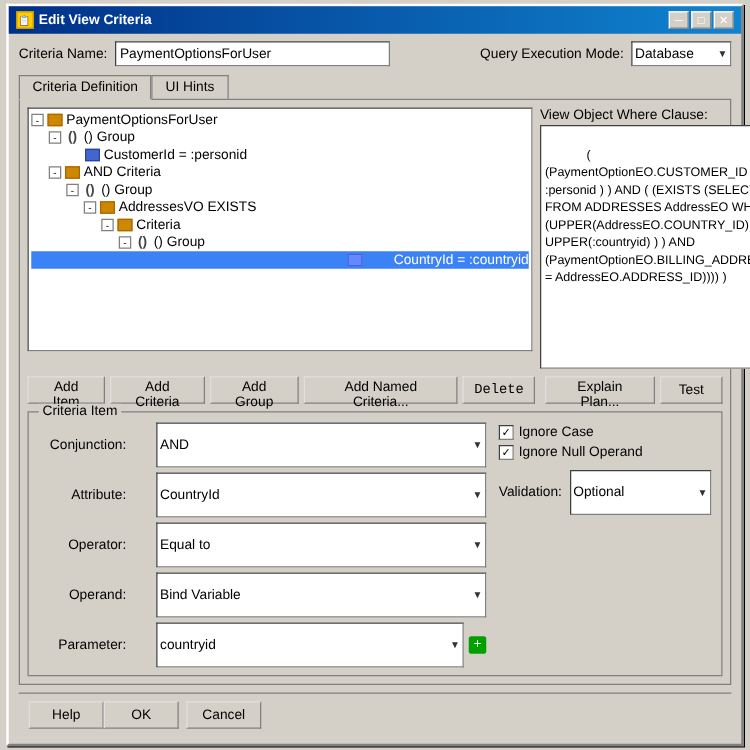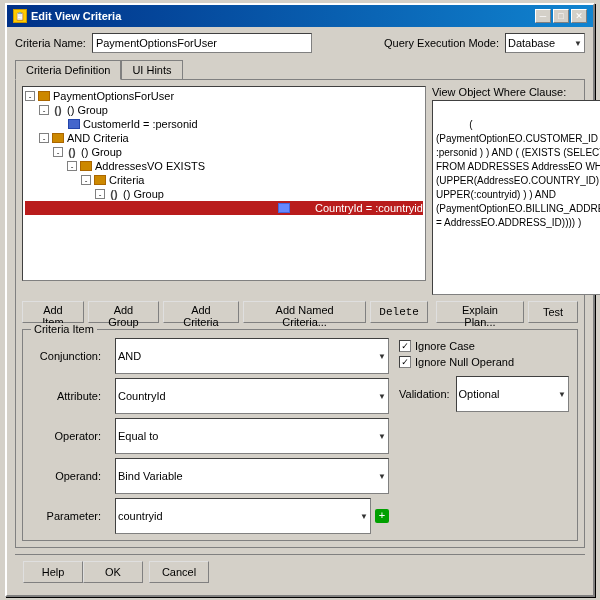--- a/index.html
+++ b/index.html
@@ -185,21 +185,21 @@
     .tree-item {
       display: flex;
       align-items: center;
       gap: 2px;
       padding: 1px 0;
       white-space: nowrap;
       cursor: default;
       user-select: none;
     }
     .tree-item.selected {
-      background: #b91c1c;
+      background: #3b82f6;
       color: white;
       gap: 24px;
     }
     .tree-indent { display: inline-block; width: 12px; flex-shrink: 0; }
     .tree-toggle {
       display: inline-block;
       width: 10px;
       height: 10px;
       border: 1px solid #808080;
       background: white;
@@ -244,21 +244,21 @@
       position: absolute;
       top: -7px;
       left: 8px;
       background: #d4d0c8;
       padding: 0 3px;
       font-size: 11px;
     }
     .form-grid {
       display: grid;
       grid-template-columns: 70px 1fr;
-      gap: 4px 14px;
+      gap: 4px 24px;
       align-items: center;
     }
     .form-grid-label {
       text-align: right;
       font-size: 11px;
     }
     .right-panel {
       display: flex;
       flex-direction: column;
       gap: 4px;
@@ -501,22 +501,22 @@
 (UPPER(AddressEO.COUNTRY_ID) =
 UPPER(:countryid) ) ) AND
 (PaymentOptionEO.BILLING_ADDRESS_ID
 = AddressEO.ADDRESS_ID)))) )</span>
           </div>
         </div>
       </div>
 
       <div class="btn-row">
         <button class="win-btn">Add Item</button>
+        <button class="win-btn">Add Criteria</button>
         <button class="win-btn">Add Group</button>
-        <button class="win-btn">Add Criteria</button>
         <button class="win-btn">Add Named Criteria...</button>
         <button class="win-btn danger">Delete</button>
         <div class="separator"></div>
         <button class="win-btn">Explain Plan...</button>
         <button class="win-btn">Test</button>
       </div>
 
       <div class="group-box">
         <span class="group-box-title">Criteria Item</span>
 

